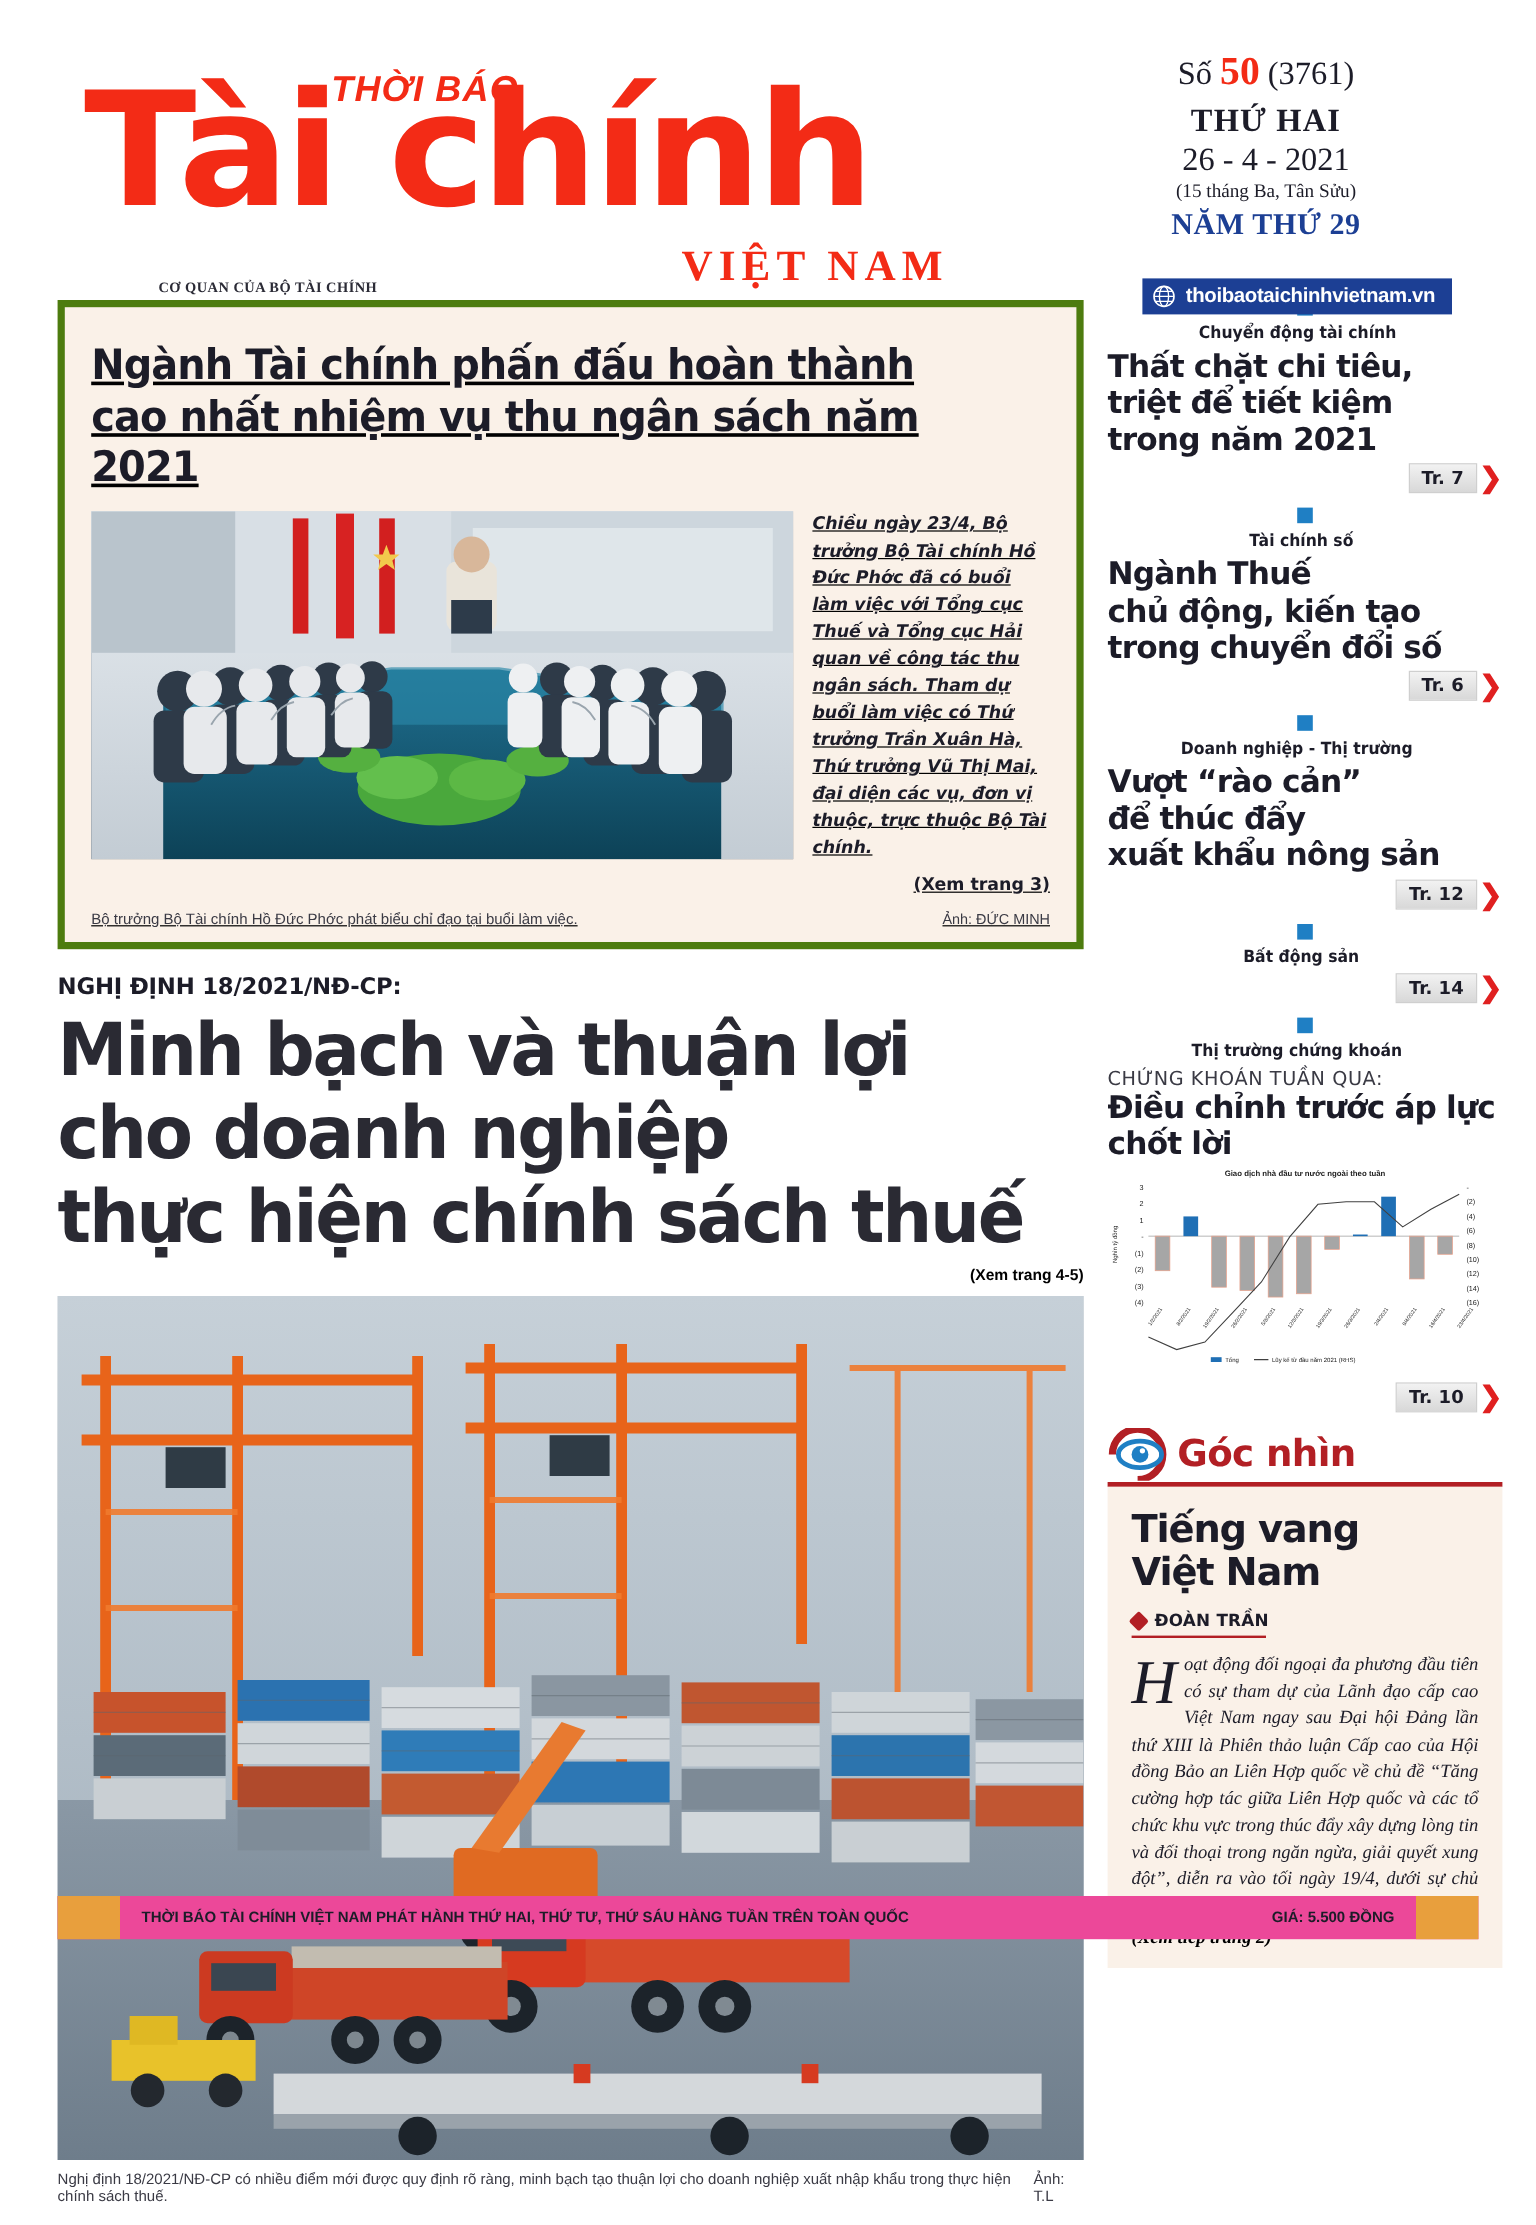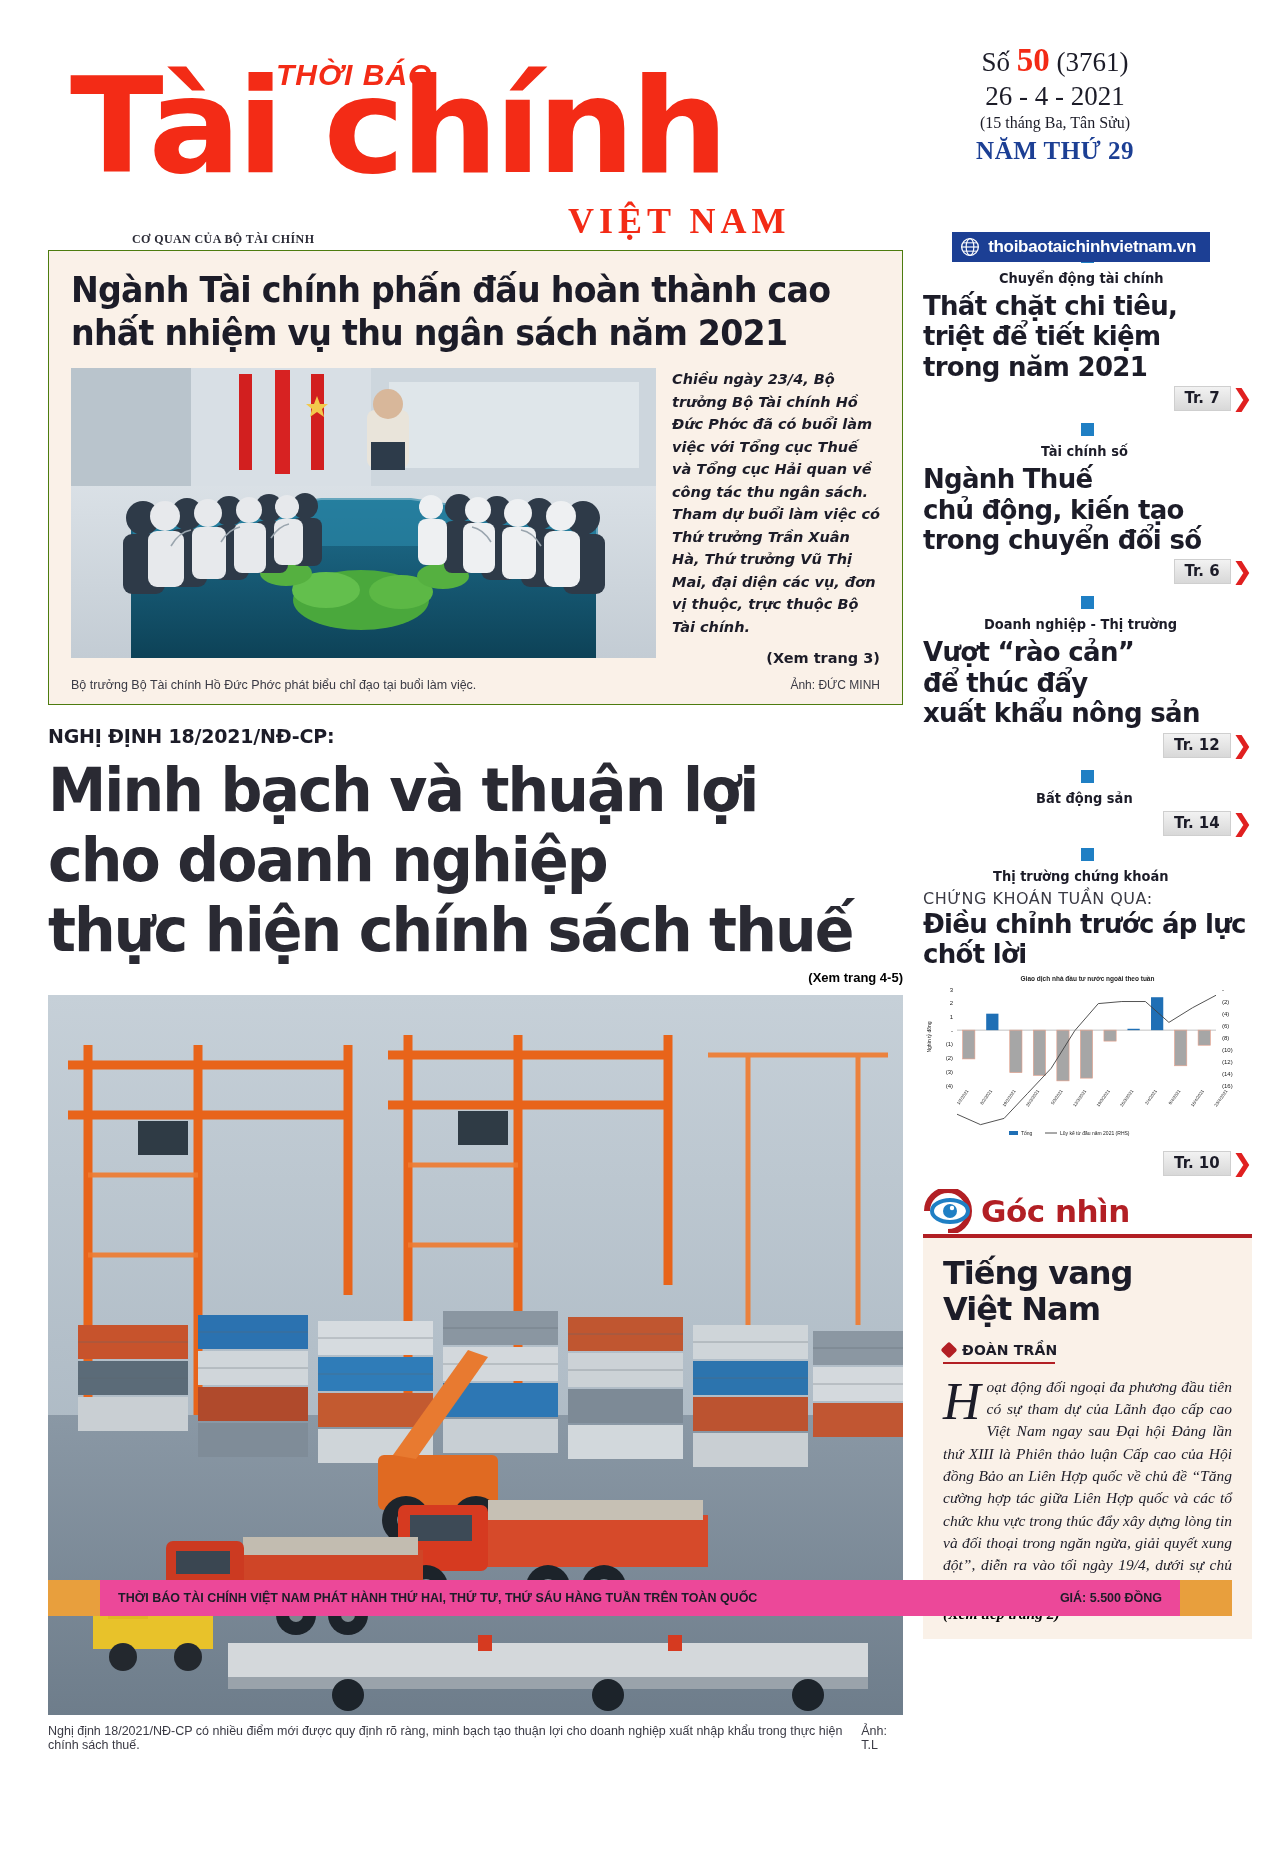--- a/index.html
+++ b/index.html
@@ -57,22 +57,23 @@
   }
   .globe { width: 20px; height: 20px; flex: 0 0 20px; }
 
   
   .content { display: flex; gap: 20px; }
   .col-left { width: 855px; }
   .col-right { width: 329px; }
 
   
   .feature {
-    background: #faf1e8; border: 1px solid #4d7c0f;
-    padding: 18px 22px 12px 22px;
+    background: #faf1e8; border: 6px solid #4d7c0f;
+    padding: 28px 22px 12px 22px;
+    text-decoration: underline;
   }
   .feature-hl {
     font-family: "DejaVu Sans", sans-serif;
     font-weight: bold; font-size: 35px; line-height: 1.22;
     color: #1c1c28; letter-spacing: -0.8px;
     transform: scaleX(0.95); transform-origin: left center;
   }
   .feature-body { display: flex; gap: 16px; margin-top: 14px; }
   .photo1 {
     width: 585px; height: 290px; position: relative; overflow: hidden;
@@ -191,20 +192,21 @@
       <div class="logo-vn">VIỆT NAM</div>
     </div>
     <div class="tagline">CƠ QUAN CỦA BỘ TÀI CHÍNH</div>
 
     <div class="mast-right">
       <div class="mr-issue">
         <span>Số</span>
         <span class="num">50</span>
         <span>(3761)</span>
       </div>
+      <div class="mr-day">THỨ HAI</div>
       <div class="mr-date">26 - 4 - 2021</div>
       <div class="mr-lunar">(15 tháng Ba, Tân Sửu)</div>
       <div class="mr-year">NĂM THỨ 29</div>
     </div>
 
     <div class="weburl">
       <svg class="globe" viewBox="0 0 24 24">
         <circle cx="12" cy="12" r="10" fill="none" stroke="#ffffff" stroke-width="1.6"></circle>
         <ellipse cx="12" cy="12" rx="4.6" ry="10" fill="none" stroke="#ffffff" stroke-width="1.4"></ellipse>
         <line x1="2" y1="12" x2="22" y2="12" stroke="#ffffff" stroke-width="1.4"></line>

